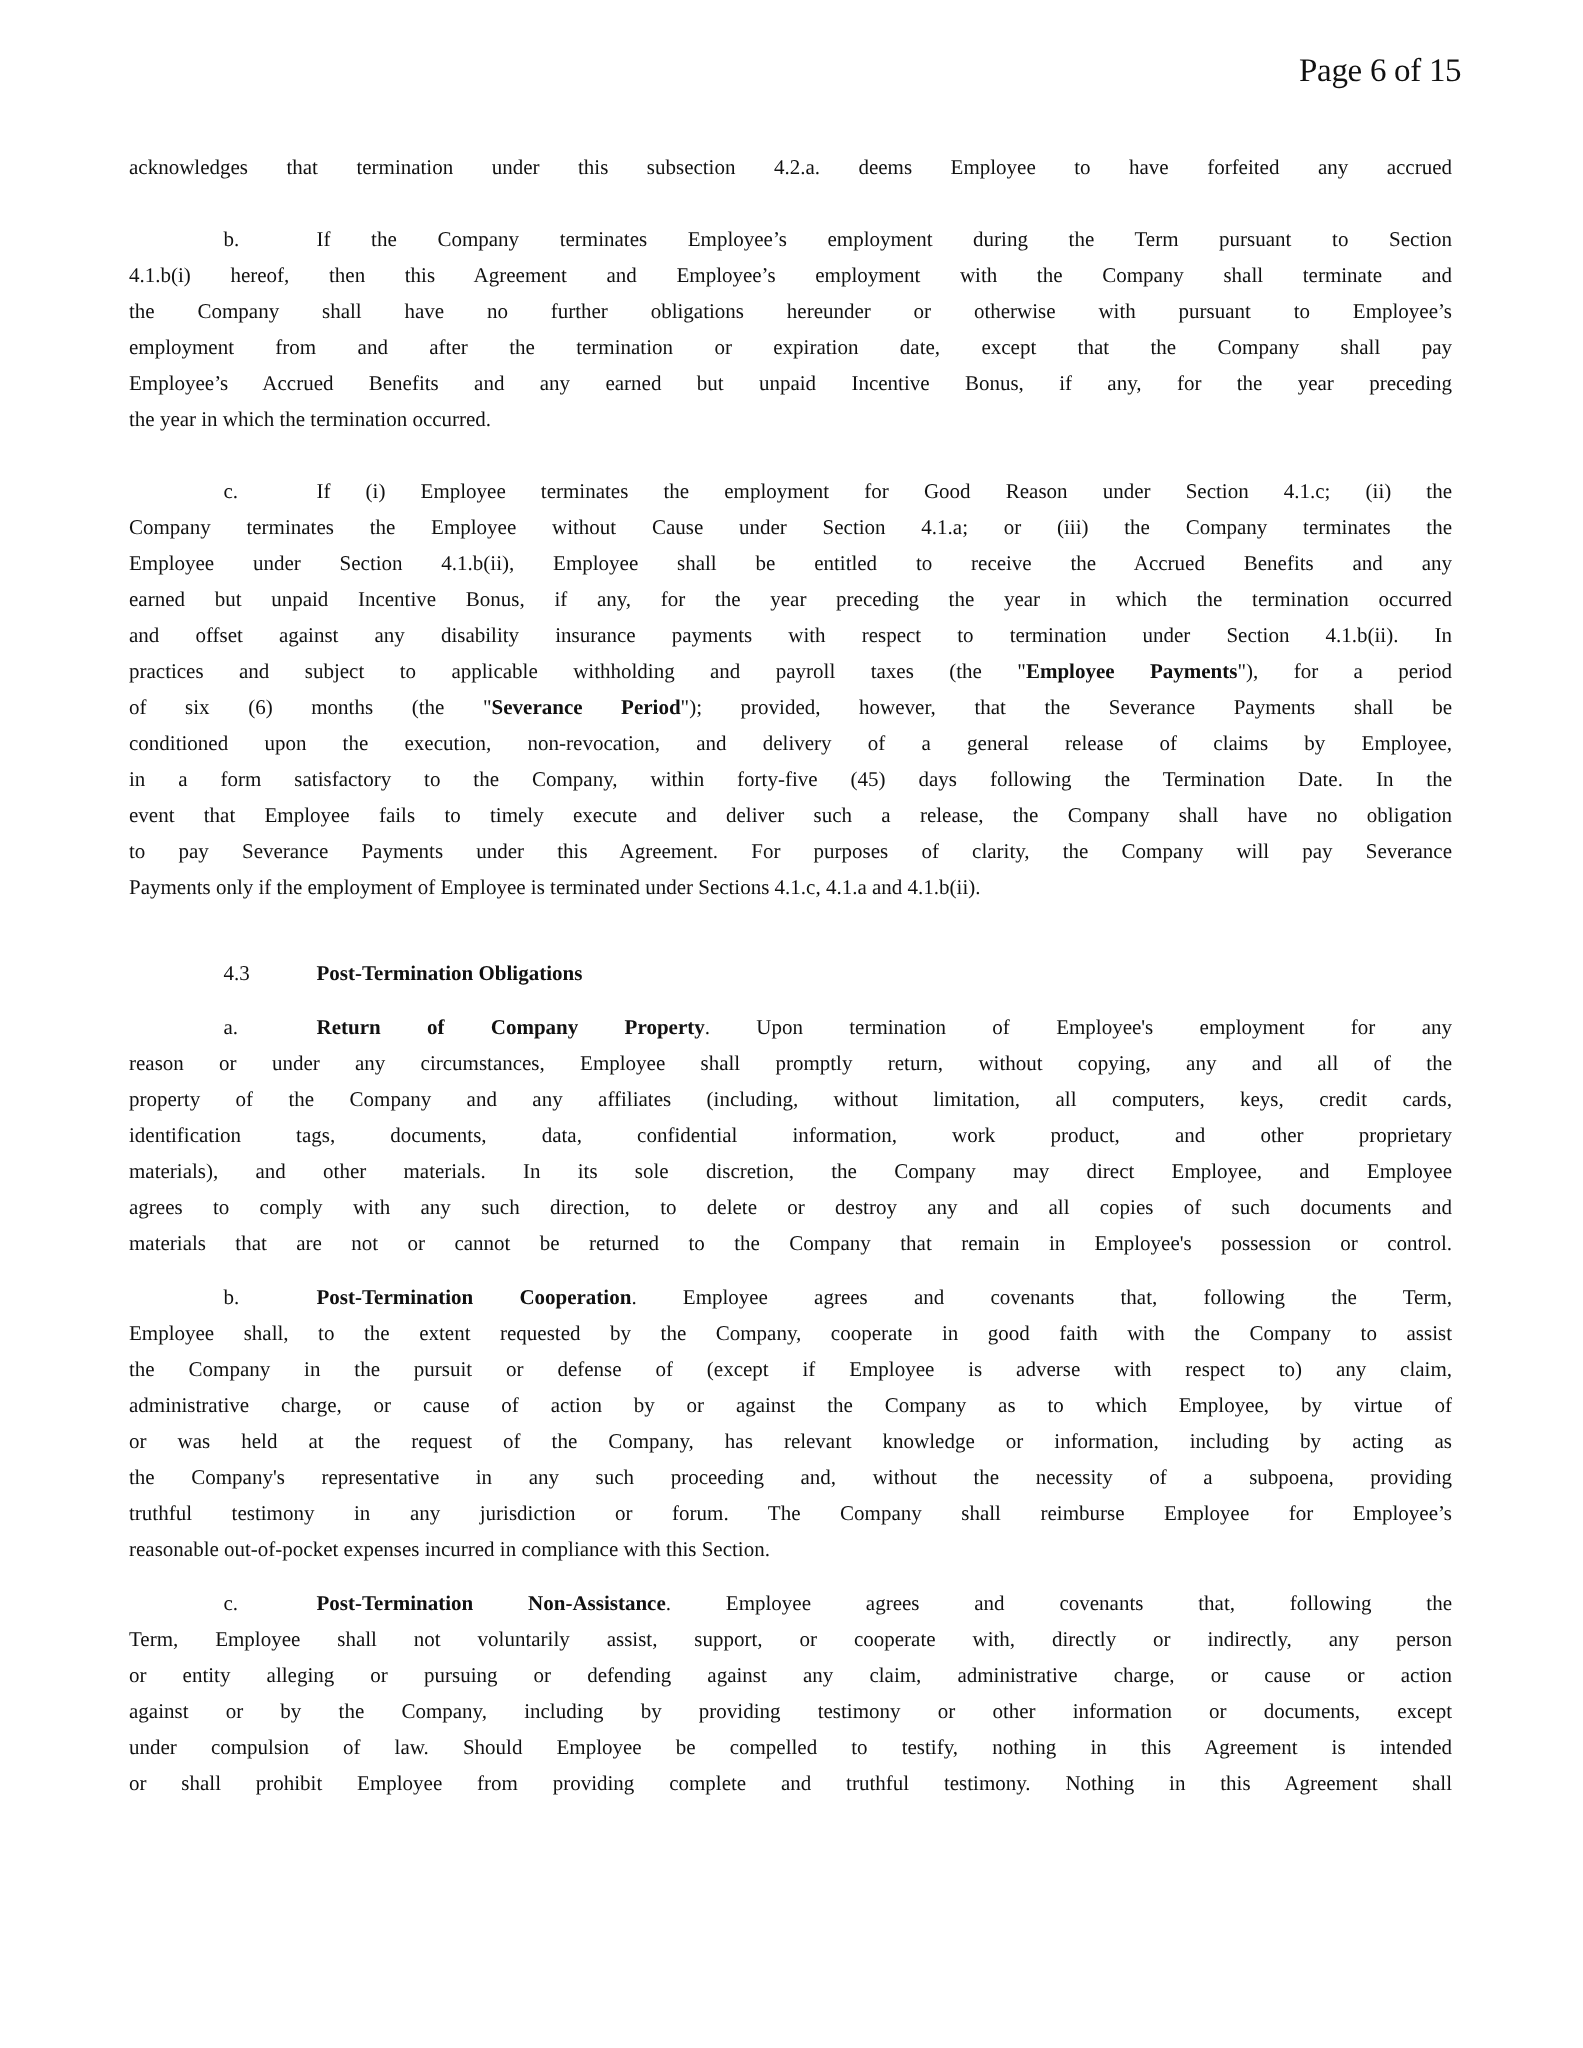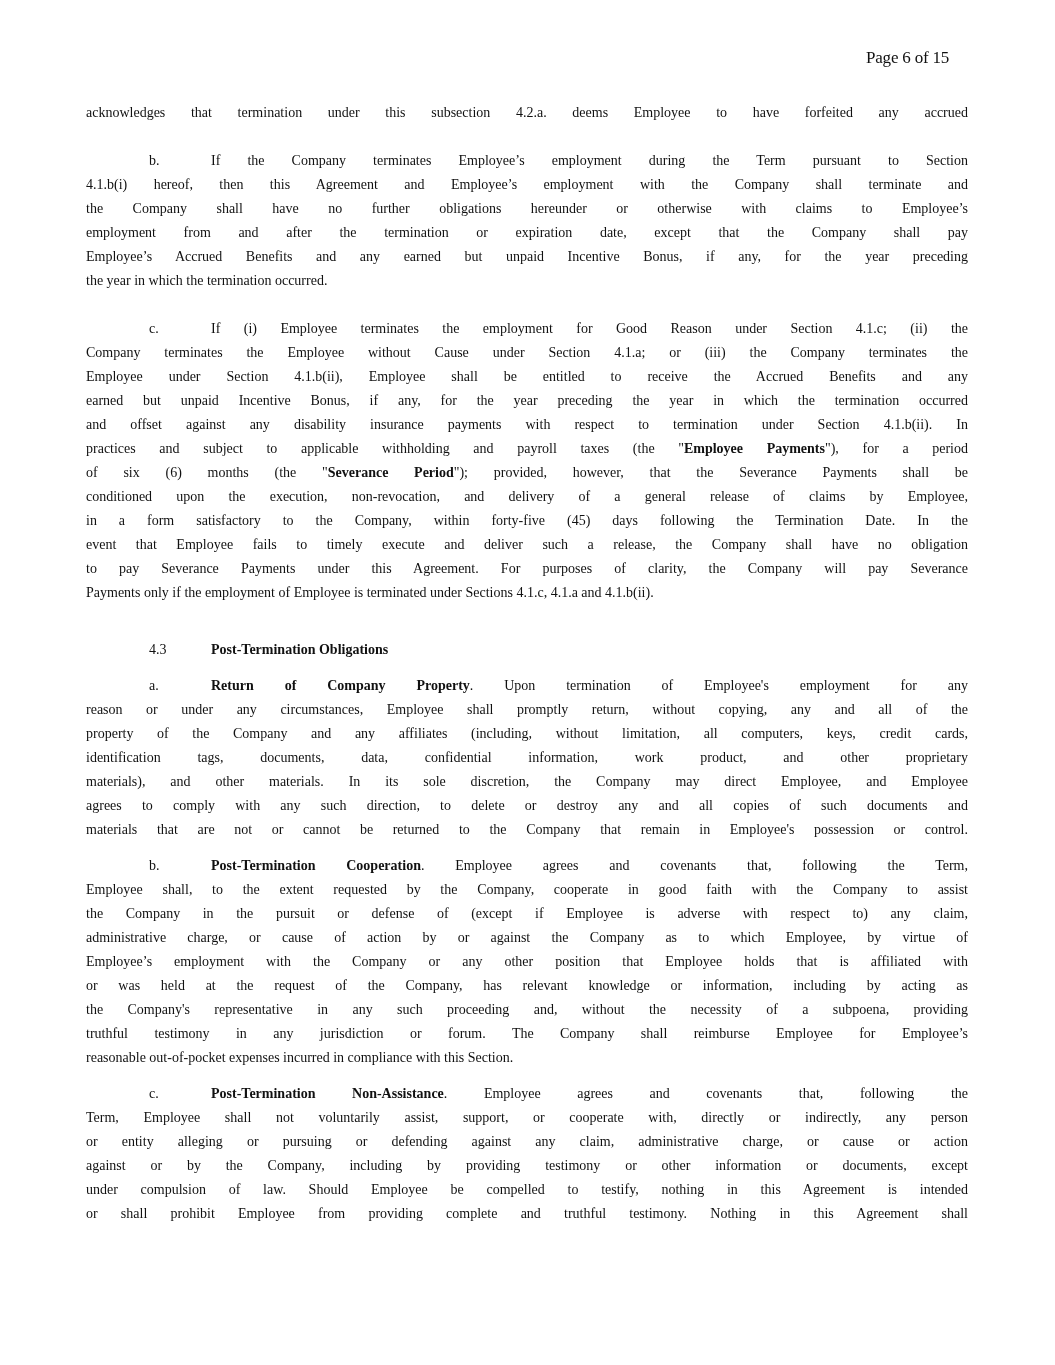--- a/index.html
+++ b/index.html
@@ -1,18 +1,18 @@
 <!DOCTYPE html>
 <html><head>
 <meta charset="utf-8">
 <style>
   html, body { margin: 0; padding: 0; background: #ffffff; }
   body { width: 1055px; height: 1365px; position: relative; overflow: hidden;
          font-family: "Liberation Serif", "DejaVu Serif", serif; color: #111111; }
-  .page-number { position: absolute; top: 34px; left: 866px; font-size: 17px; letter-spacing: -0.2px; margin-top: 14px; }
+  .page-number { position: absolute; top: 34px; left: 866px; font-size: 22px; letter-spacing: -0.2px; }
   .content { position: absolute; left: 86px; top: 101px; width: 882px; font-size: 14px; line-height: 24px; }
   .para { margin: 0; }
   .line { display: block; white-space: nowrap; text-align: justify; text-align-last: justify; height: 24px; overflow: visible; }
   .line.last { text-align-last: left; }
   .indent { display: inline-block; width: 63px; }
   .marker { display: inline-block; width: 62px; }
   .gap-lg { height: 24px; }
   .gap-sm { height: 12px; }
   b { font-weight: bold; }
   .heading { height: 24px; }
@@ -25,21 +25,21 @@
 <div class="content">
 
   <div class="para">
     <span class="line">acknowledges that termination under this subsection 4.2.a. deems Employee to have forfeited any accrued</span>
   </div>
   <div class="gap-lg"></div>
 
   <div class="para">
     <span class="line"><span class="indent"></span><span class="marker">b.</span><span>If the Company terminates Employee’s employment during the Term pursuant to Section</span></span>
     <span class="line">4.1.b(i) hereof, then this Agreement and Employee’s employment with the Company shall terminate and</span>
-    <span class="line">the Company shall have no further obligations hereunder or otherwise with claims to Employee’s</span>
+    <span class="line">the Company shall have no further obligations hereunder or otherwise with pursuant to Employee’s</span>
     <span class="line">employment from and after the termination or expiration date, except that the Company shall pay</span>
     <span class="line">Employee’s Accrued Benefits and any earned but unpaid Incentive Bonus, if any, for the year preceding</span>
     <span class="line last">the year in which the termination occurred.</span>
   </div>
   <div class="gap-lg"></div>
 
   <div class="para">
     <span class="line"><span class="indent"></span><span class="marker">c.</span><span>If (i) Employee terminates the employment for Good Reason under Section 4.1.c; (ii) the</span></span>
     <span class="line">Company terminates the Employee without Cause under Section 4.1.a; or (iii) the Company terminates the</span>
     <span class="line">Employee under Section 4.1.b(ii),  Employee shall be entitled to receive the Accrued Benefits and any</span>
@@ -70,21 +70,20 @@
     <span class="line">agrees to comply with any such direction, to delete or destroy any and all copies of such documents and</span>
     <span class="line">materials that are not or cannot be returned to the Company that remain in Employee's possession or control.</span>
   </div>
   <div class="gap-sm"></div>
 
   <div class="para">
     <span class="line"><span class="indent"></span><span class="marker">b.</span><b>Post-Termination Cooperation</b><span>. Employee agrees and covenants that, following the Term,</span></span>
     <span class="line">Employee shall, to the extent requested by the Company, cooperate in good faith with the Company to assist</span>
     <span class="line">the Company in the pursuit or defense of (except if Employee is adverse with respect to) any claim,</span>
     <span class="line">administrative charge, or cause of action by or against the Company as to which Employee, by virtue of</span>
-    <span class="line">Employee’s employment with the Company or any other position that Employee holds that is affiliated with</span>
     <span class="line">or was held at the request of the Company, has relevant knowledge or information, including by acting as</span>
     <span class="line">the Company's representative in any such proceeding and, without the necessity of a subpoena, providing</span>
     <span class="line">truthful testimony in any jurisdiction or forum. The Company shall reimburse Employee for Employee’s</span>
     <span class="line last">reasonable out-of-pocket expenses incurred in compliance with this Section.</span>
   </div>
   <div class="gap-sm"></div>
 
   <div class="para">
     <span class="line"><span class="indent"></span><span class="marker">c.</span><b>Post-Termination Non-Assistance</b><span>. Employee agrees and covenants that, following the</span></span>
     <span class="line">Term, Employee shall not voluntarily assist, support, or cooperate with, directly or indirectly, any person</span>

